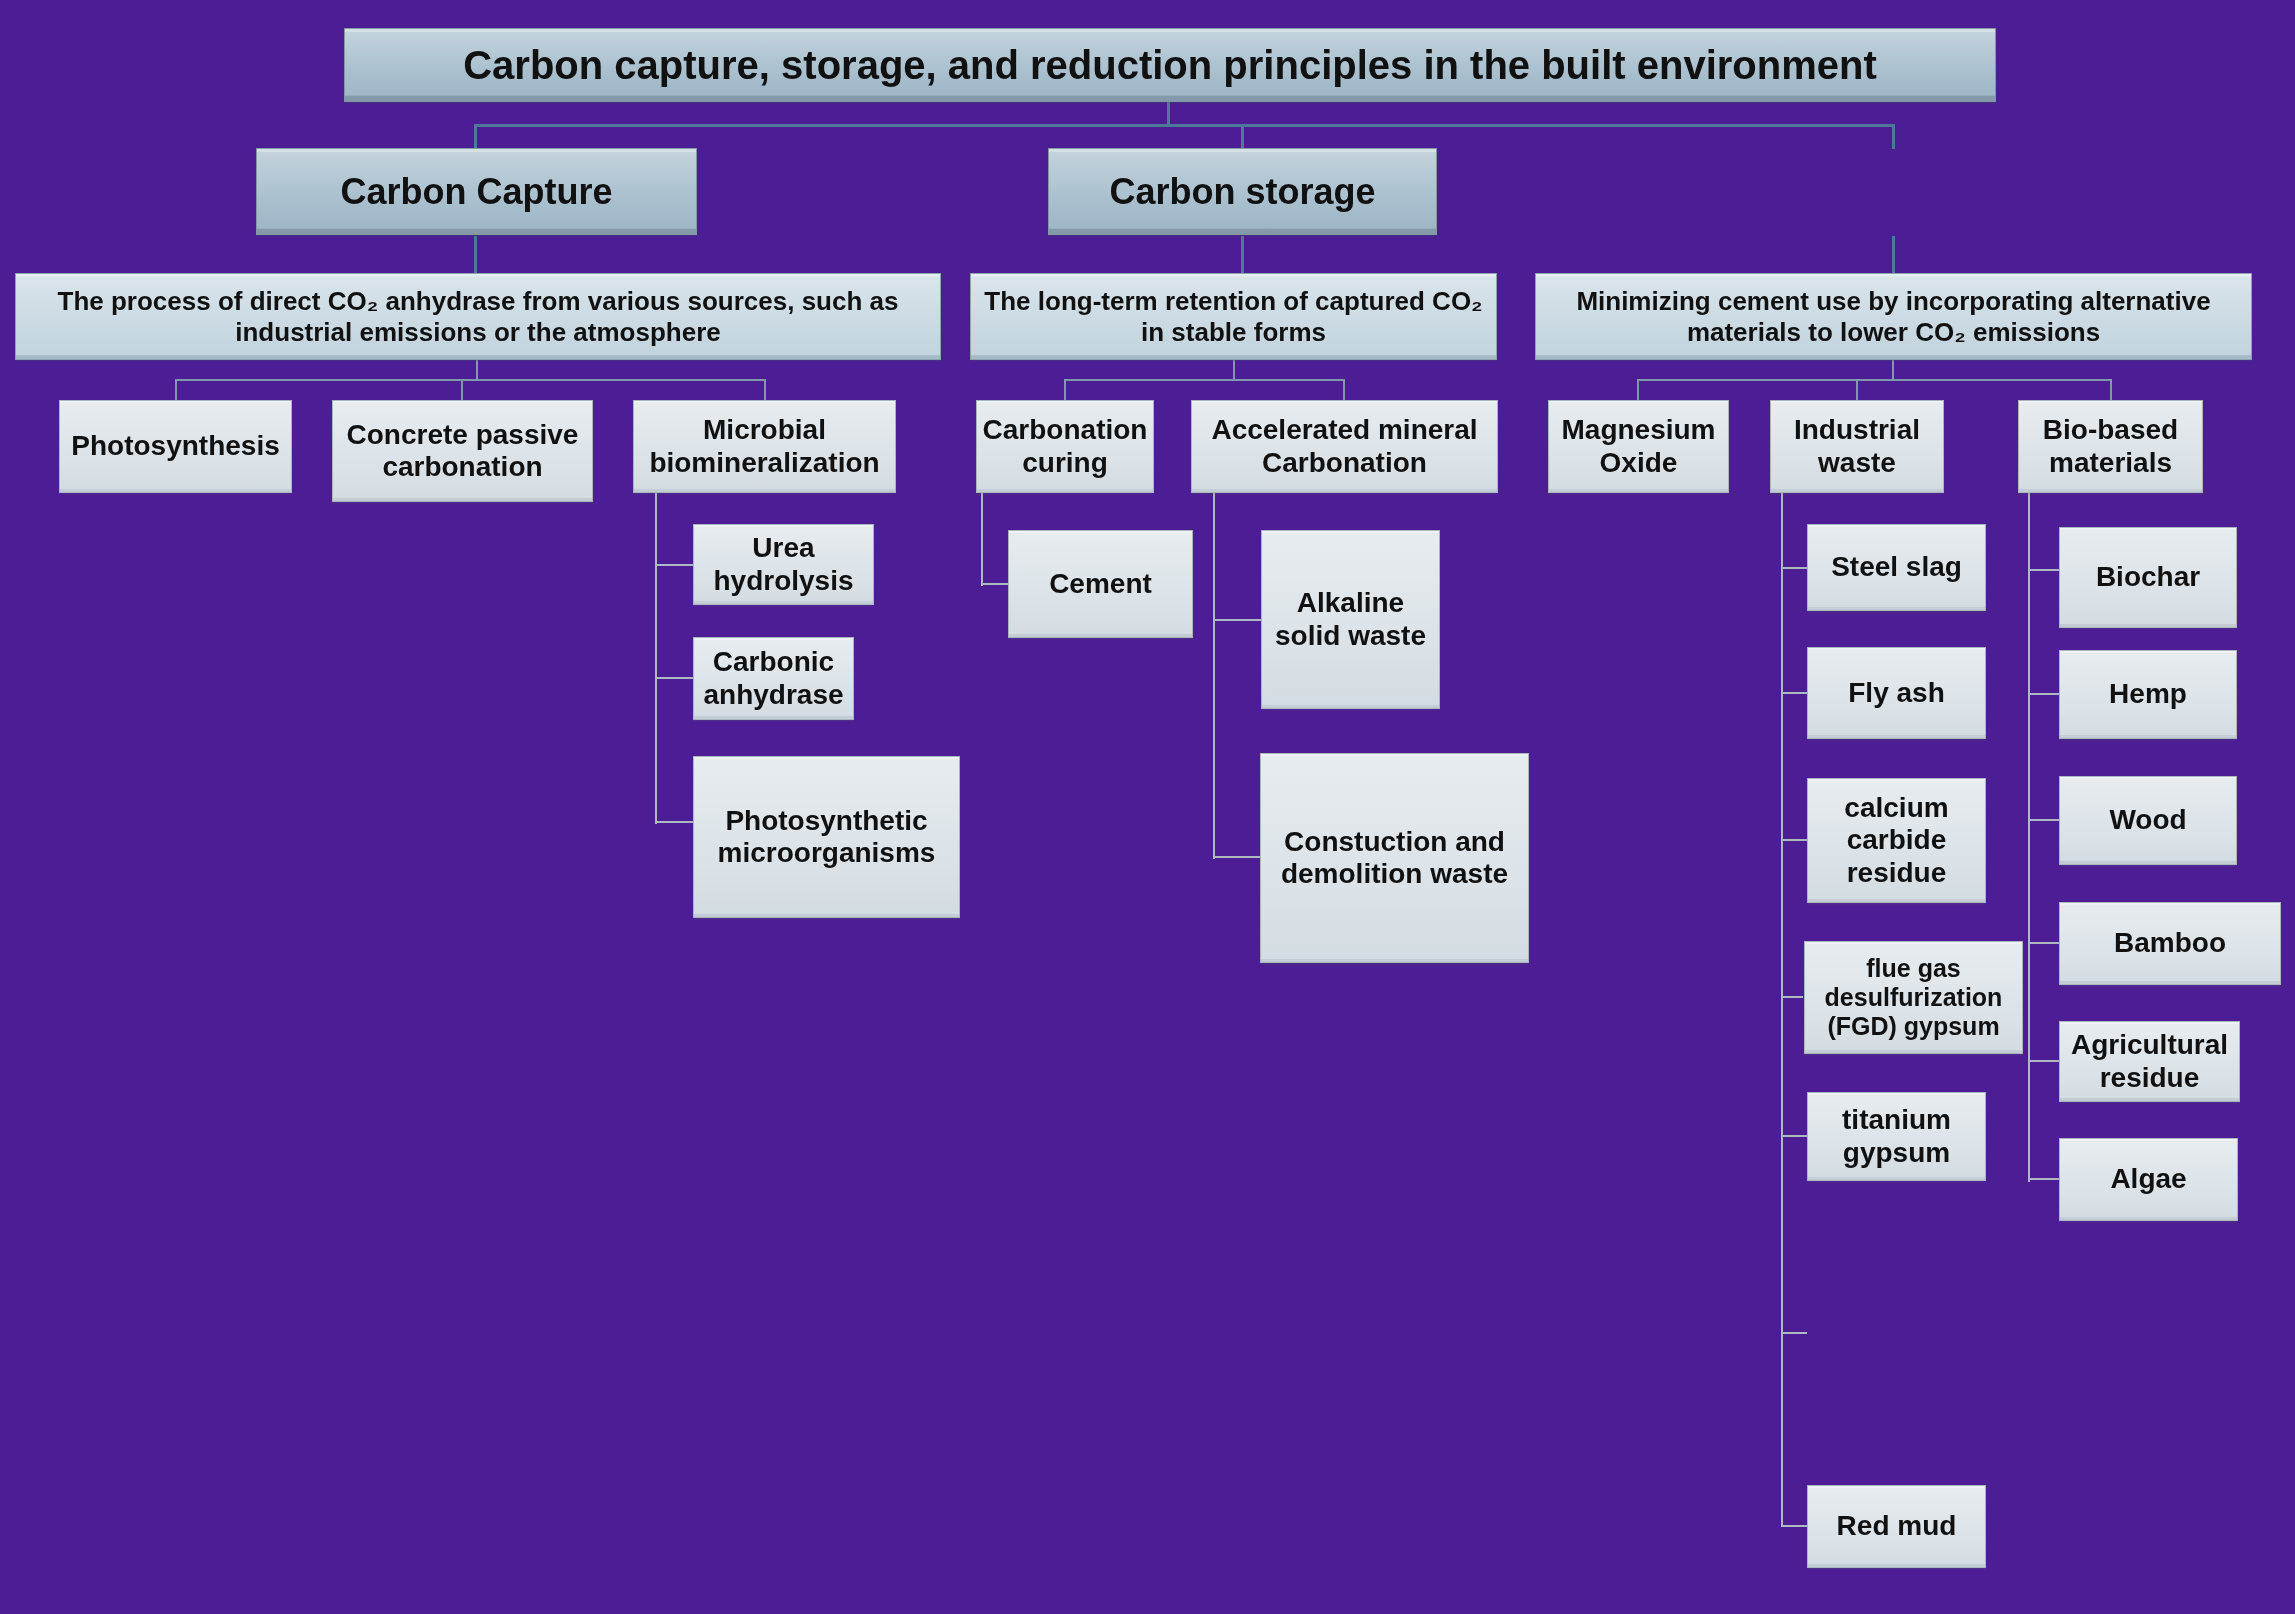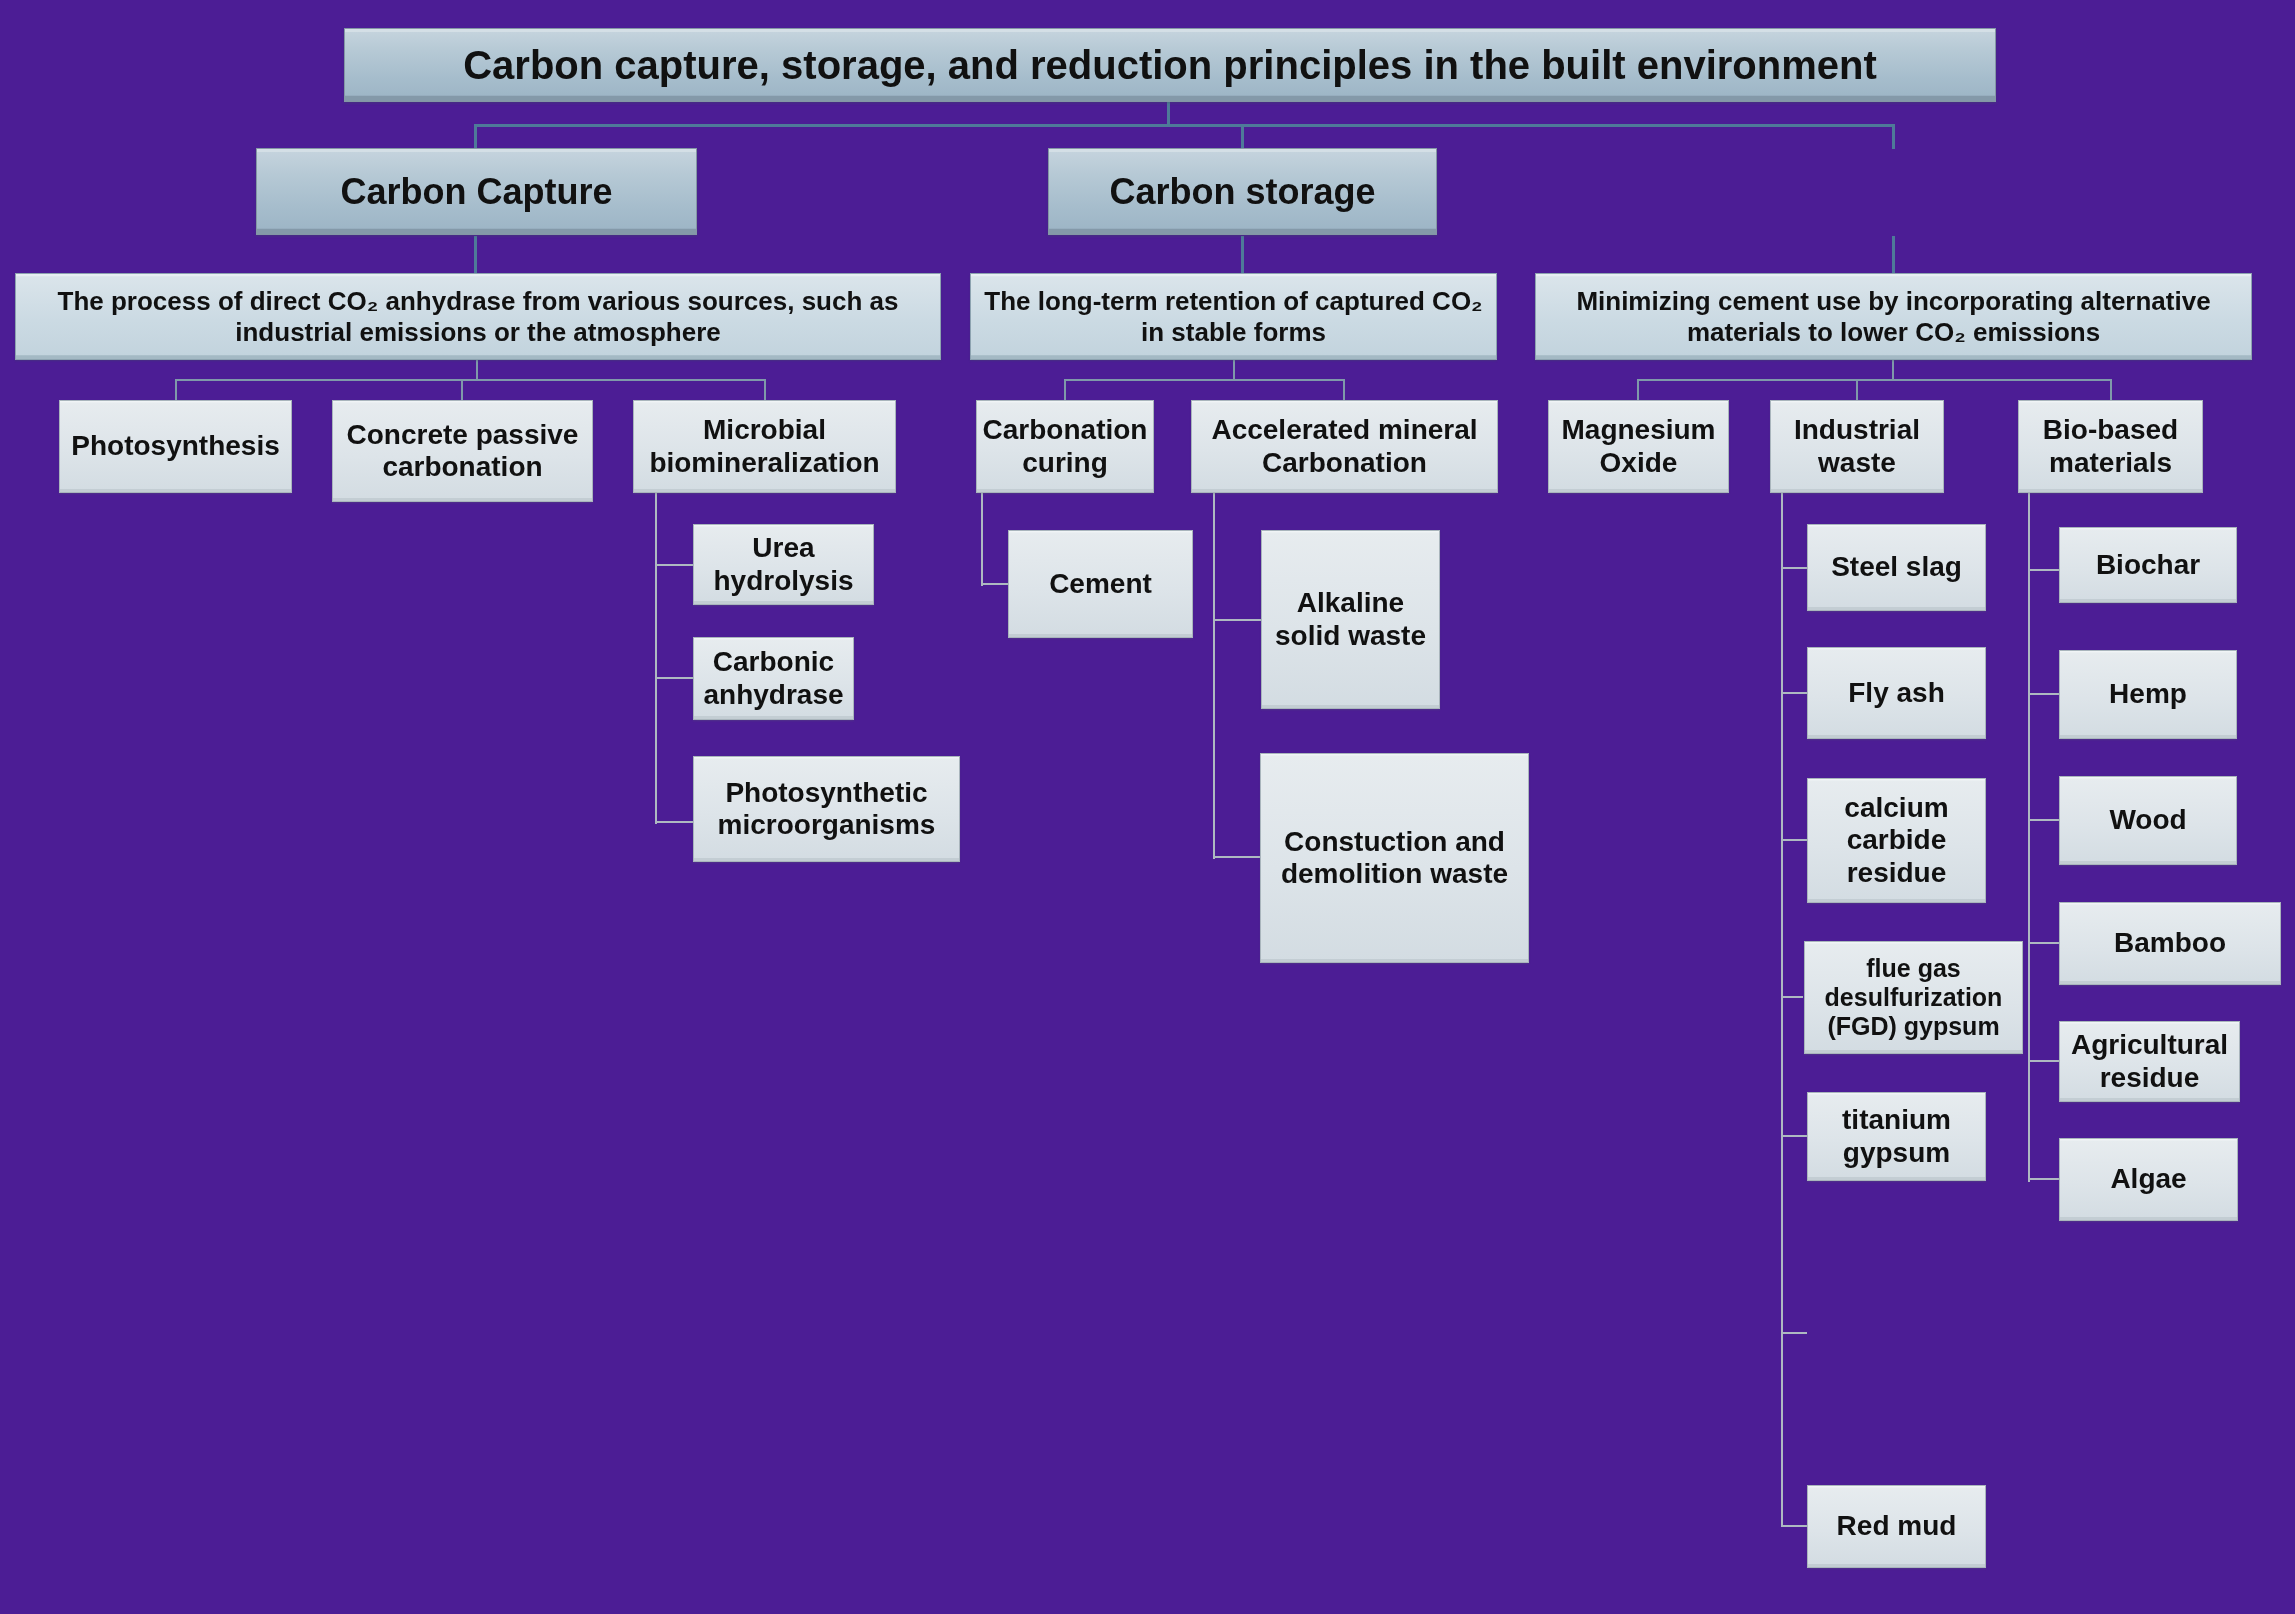--- a/index.html
+++ b/index.html
@@ -112,35 +112,35 @@
   <div class="box leaf" style="left:332px;top:400px;width:261px;height:102px;">Concrete passive carbonation</div>
   <div class="box leaf" style="left:633px;top:400px;width:263px;height:93px;">Microbial biomineralization</div>
   <div class="box leaf" style="left:976px;top:400px;width:178px;height:93px;">Carbonation curing</div>
   <div class="box leaf" style="left:1191px;top:400px;width:307px;height:93px;">Accelerated mineral Carbonation</div>
   <div class="box leaf" style="left:1548px;top:400px;width:181px;height:93px;">Magnesium Oxide</div>
   <div class="box leaf" style="left:1770px;top:400px;width:174px;height:93px;">Industrial waste</div>
   <div class="box leaf" style="left:2018px;top:400px;width:185px;height:93px;">Bio-based materials</div>
 
   <div class="box leaf" style="left:693px;top:524px;width:181px;height:81px;">Urea hydrolysis</div>
   <div class="box leaf" style="left:693px;top:637px;width:161px;height:83px;">Carbonic anhydrase</div>
-  <div class="box leaf" style="left:693px;top:756px;width:267px;height:106px;">Photosynthetic microorganisms</div>
+  <div class="box leaf" style="left:693px;top:756px;width:267px;height:162px;">Photosynthetic microorganisms</div>
 
   <div class="box leaf" style="left:1008px;top:530px;width:185px;height:108px;">Cement</div>
 
   <div class="box leaf" style="left:1261px;top:530px;width:179px;height:179px;">Alkaline solid waste</div>
   <div class="box leaf" style="left:1260px;top:753px;width:269px;height:210px;">Constuction and demolition waste</div>
 
   <div class="box leaf" style="left:1807px;top:524px;width:179px;height:87px;">Steel slag</div>
   <div class="box leaf" style="left:1807px;top:647px;width:179px;height:92px;">Fly ash</div>
   <div class="box leaf" style="left:1807px;top:778px;width:179px;height:125px;">calcium carbide residue</div>
   <div class="box leaf small" style="left:1804px;top:941px;width:219px;height:113px;">flue gas desulfurization (FGD) gypsum</div>
   <div class="box leaf" style="left:1807px;top:1092px;width:179px;height:89px;">titanium gypsum</div>
   <div class="box leaf" style="left:1807px;top:1485px;width:179px;height:83px;">Red mud</div>
 
-  <div class="box leaf" style="left:2059px;top:527px;width:178px;height:76px;">Biochar</div>
+  <div class="box leaf" style="left:2059px;top:527px;width:178px;height:101px;">Biochar</div>
   <div class="box leaf" style="left:2059px;top:650px;width:178px;height:89px;">Hemp</div>
   <div class="box leaf" style="left:2059px;top:776px;width:178px;height:89px;">Wood</div>
   <div class="box leaf" style="left:2059px;top:902px;width:222px;height:83px;">Bamboo</div>
   <div class="box leaf" style="left:2059px;top:1021px;width:181px;height:81px;">Agricultural residue</div>
   <div class="box leaf" style="left:2059px;top:1138px;width:179px;height:83px;">Algae</div>
 
 </div>
 
 
 </body></html>

